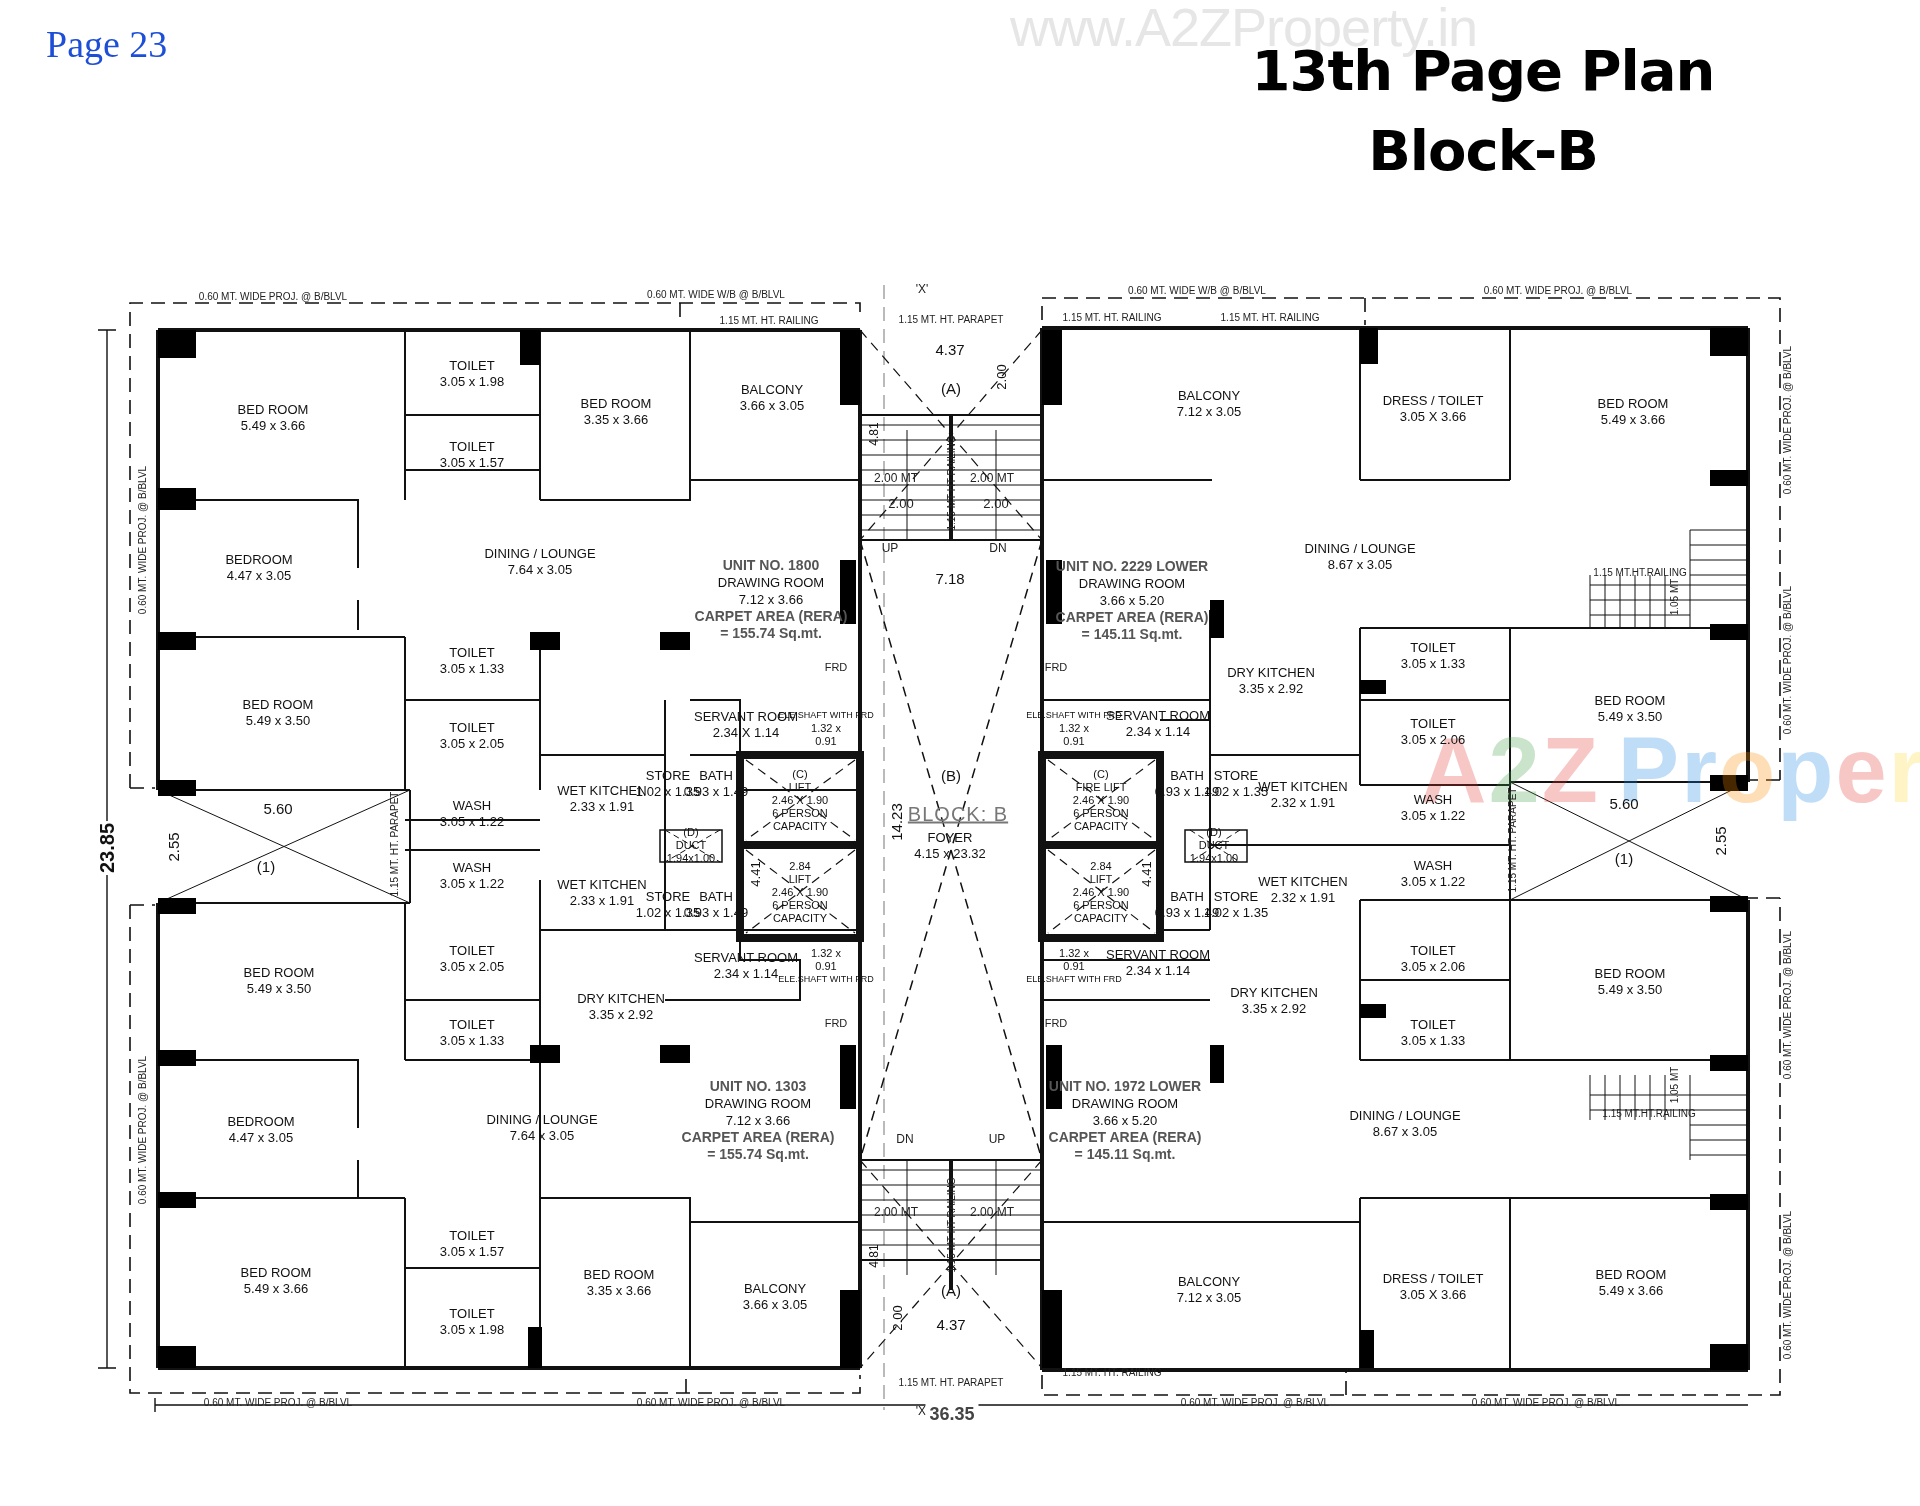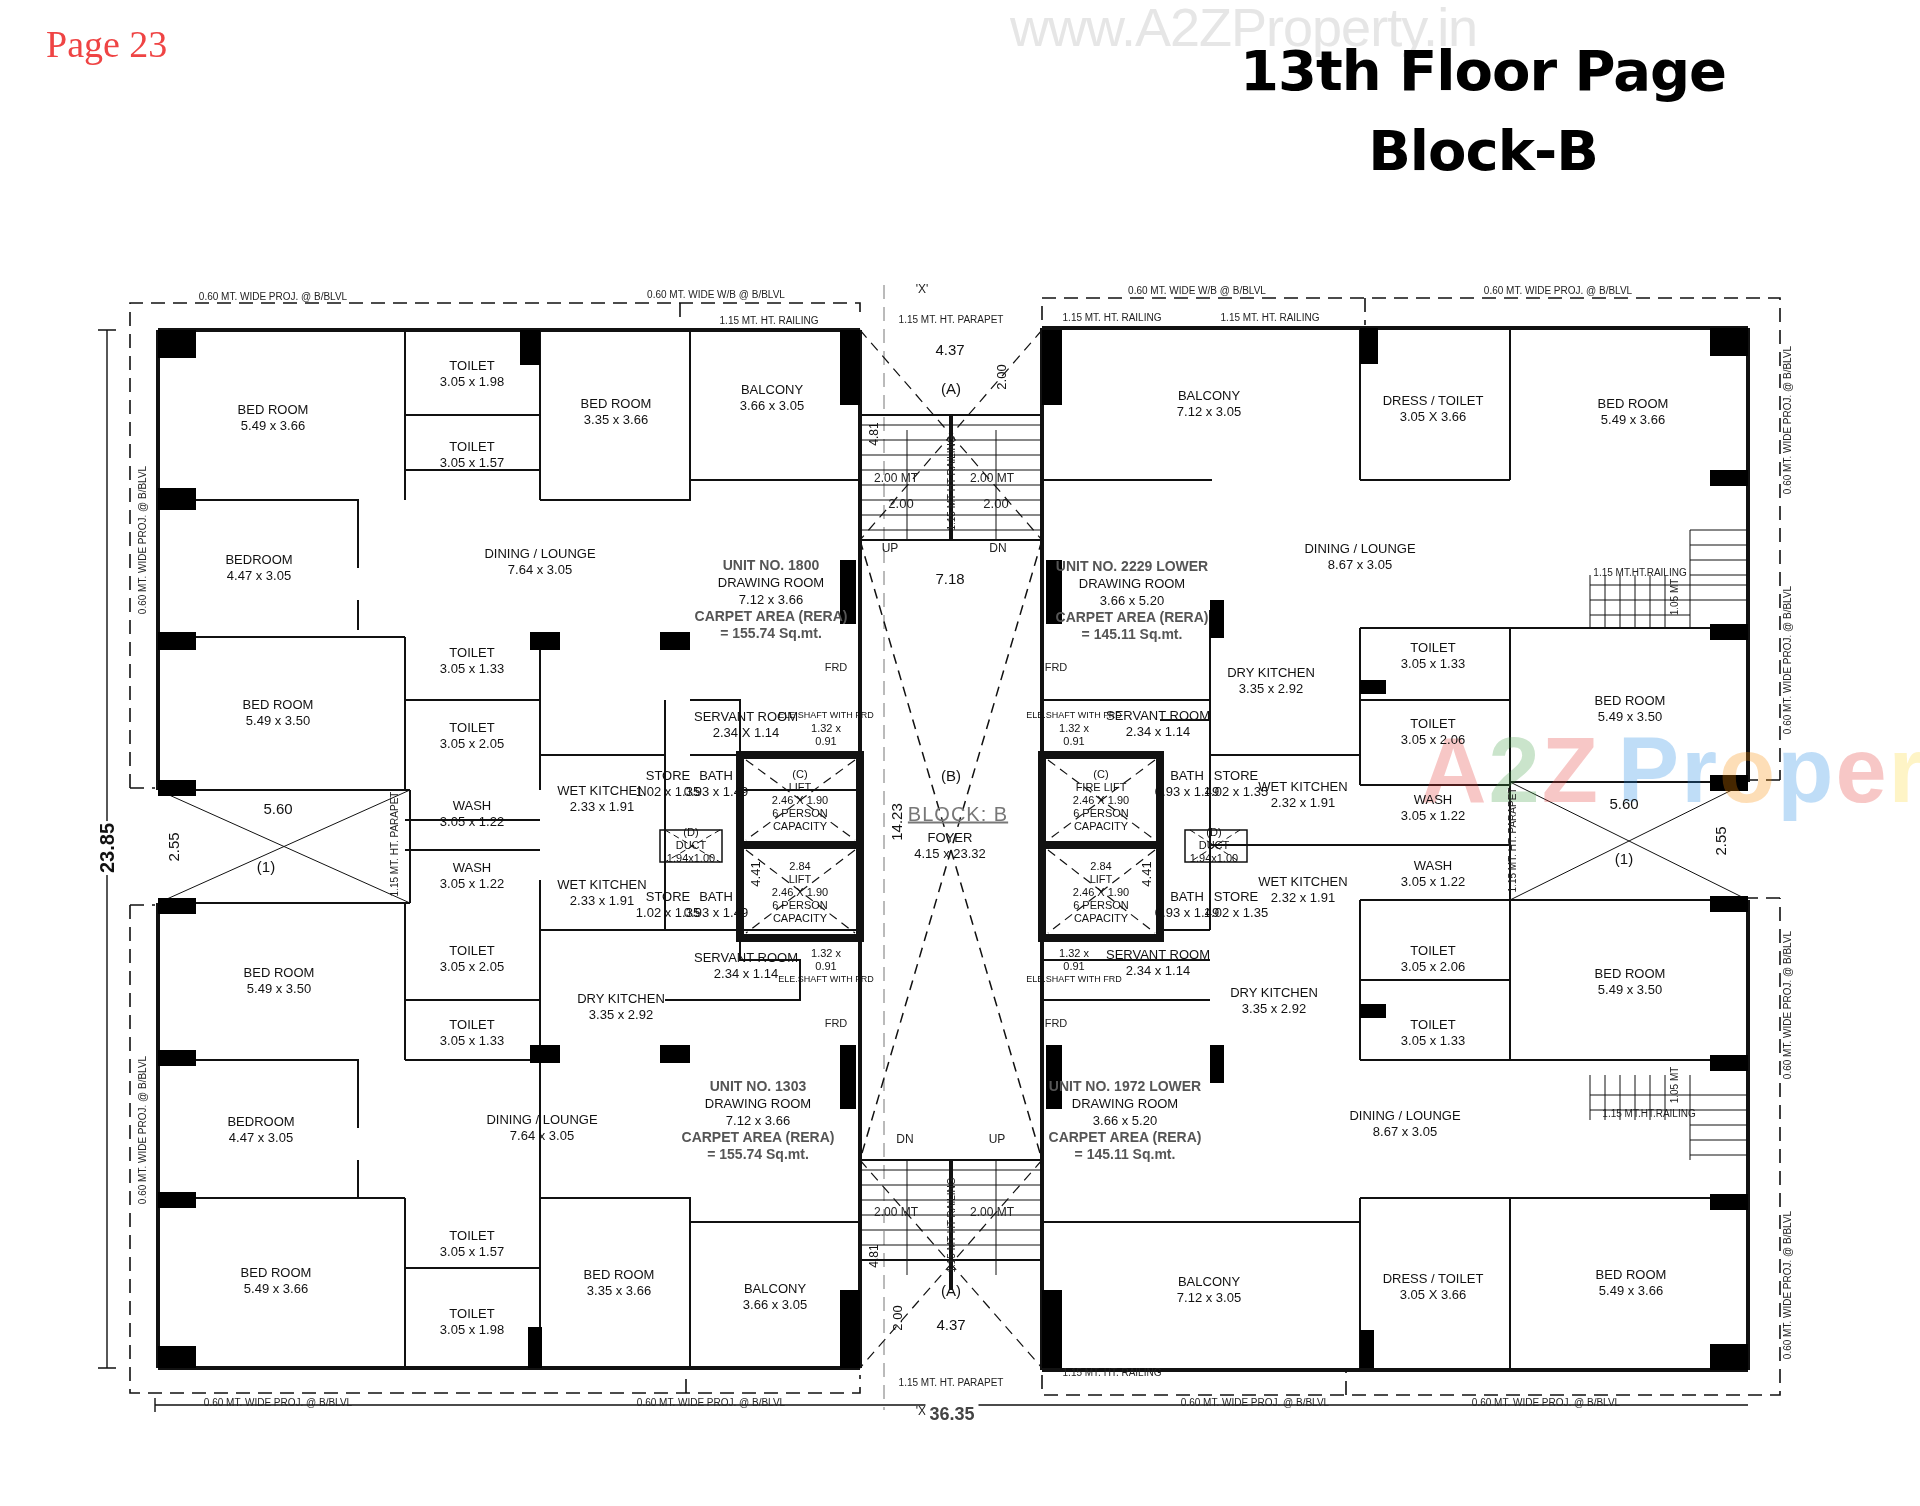--- a/index.html
+++ b/index.html
@@ -1,18 +1,18 @@
 <!DOCTYPE html>
 <html><head>
 <meta charset="utf-8">
 <style>
   html,body{margin:0;padding:0;background:#fff;}
   body{width:1920px;height:1506px;position:relative;overflow:hidden;font-family:"Liberation Sans",sans-serif;color:#111;}
   .abs{position:absolute;}
-  .page-num{left:46px;top:22px;font-family:"Liberation Serif",serif;font-size:38px;color:#ef4444;}
+  .page-num{left:46px;top:22px;font-family:"Liberation Serif",serif;font-size:38px;color:#1d4ed8;}
   .watermark-url{left:1010px;top:-4px;font-size:54px;color:#e6e6e6;letter-spacing:-1px;white-space:nowrap;}
   .title{font-family:"DejaVu Sans",sans-serif;font-weight:bold;font-size:56px;color:#000;text-align:center;width:600px;letter-spacing:-1px;}
   .t1{left:1183px;top:38px;}
   .t2{left:1183px;top:118px;}
   svg.plan{position:absolute;left:0;top:0;}
   .room{position:absolute;text-align:center;font-family:"Liberation Sans",sans-serif;font-size:13px;line-height:16px;color:#111;transform:translate(-50%,-50%);white-space:nowrap;font-stretch:condensed;}
   .room .n{display:block;}
   .room .d{display:block;}
   .unit{position:absolute;text-align:center;transform:translate(-50%,-50%);font-size:13px;line-height:17px;white-space:nowrap;}
   .unit .no{display:block;font-weight:bold;color:#555;font-size:14px;}
@@ -27,21 +27,21 @@
   .bottomdim{position:absolute;font-weight:bold;font-size:18px;color:#444;transform:translate(-50%,-50%);}
   .block-label{position:absolute;transform:translate(-50%,-50%);font-size:20px;color:#777;text-decoration:underline;letter-spacing:1px;}
   .wm{position:absolute;left:1420px;top:718px;font-size:92px;font-weight:bold;opacity:.28;white-space:nowrap;letter-spacing:2px;}
   .wm span{display:inline-block;}
 </style>
 </head>
 <body>
 
 <div class="abs page-num">Page 23</div>
 <div class="abs watermark-url">www.A2ZProperty.in</div>
-<div class="abs title t1">13th Floor Page</div>
+<div class="abs title t1">13th Page Plan</div>
 <div class="abs title t2">Block-B</div>
 
 <svg class="plan" width="1920" height="1506" viewBox="0 0 1920 1506">
   <g fill="none" stroke="#111" stroke-width="2">
 
     <g stroke-dasharray="14,8" stroke-width="1.6">
       <path d="M130 788 L130 303 L860 303 L860 320"></path>
       <path d="M130 905 L130 1393 L860 1393 L860 1375"></path>
       <path d="M1042 320 L1042 298 L1780 298 L1780 780"></path>
       <path d="M1042 1375 L1042 1395 L1780 1395 L1780 898"></path>

